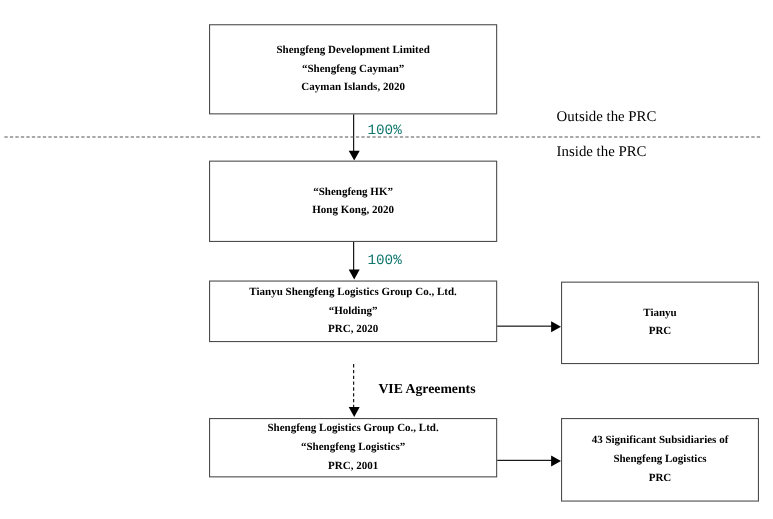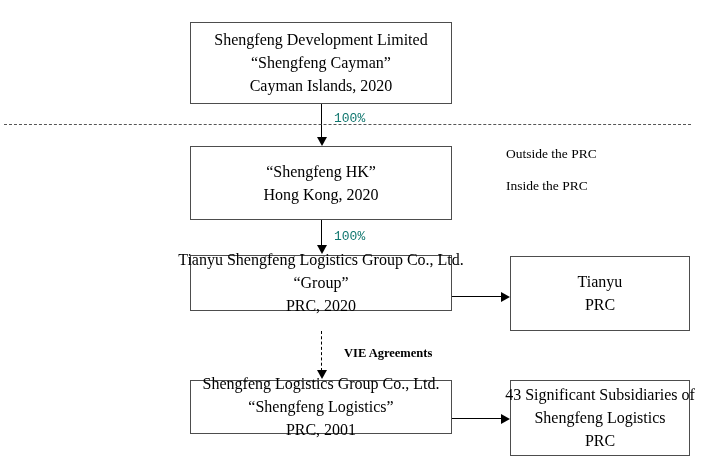--- a/index.html
+++ b/index.html
@@ -22,22 +22,22 @@
     position: absolute;
     box-sizing: border-box;
     border: 1px solid #4d4d4d;
     background: #ffffff;
     display: flex;
     flex-direction: column;
     align-items: center;
     justify-content: center;
   }
   .box .line {
-    font-weight: normal;
-    font-size: 16px;
+    font-weight: bold;
+    font-size: 10px;
     line-height: 1.0;
     text-align: center;
     white-space: nowrap;
     margin: 3.5px 0;
   }
 
   .box-cayman   { left: 190px; top: 22px;  width: 262px; height: 82px; }
   .box-hk       { left: 190px; top: 146px; width: 262px; height: 74px; }
   .box-tianyu   { left: 190px; top: 255px; width: 262px; height: 56px; }
   .box-logistics{ left: 190px; top: 380px; width: 262px; height: 54px; }
@@ -52,21 +52,20 @@
     width: 687px;
     height: 0;
     border-top: 1.5px dashed #555555;
   }
   .prc-label {
     position: absolute;
     font-size: 13.5px;
     line-height: 1;
     white-space: nowrap;
     color: #000000;
-    margin-top: 48px;
   }
   .prc-label-outside { left: 506px; top: 99px; }
   .prc-label-inside  { left: 506px; top: 131px; }
 
   
   .v-line {
     position: absolute;
     width: 0;
     border-left: 1.4px solid #000000;
   }
@@ -155,21 +154,21 @@
     <div class="line">“Shengfeng HK”</div>
     <div class="line">Hong Kong, 2020</div>
   </div>
 
   <div class="v-line conn-hk-tianyu"></div>
   <div class="arrow-down arrow-hk-tianyu"></div>
   <div class="edge-label label-pct-mid">100%</div>
 
   <div class="box box-tianyu">
     <div class="line">Tianyu Shengfeng Logistics Group Co., Ltd.</div>
-    <div class="line">“Group”</div>
+    <div class="line">“Holding”</div>
     <div class="line">PRC, 2020</div>
   </div>
 
   <div class="h-line conn-tianyu-subs"></div>
   <div class="arrow-right arrow-tianyu-subs"></div>
 
   <div class="box box-subs-tianyu">
     <div class="line">Tianyu</div>
     <div class="line">PRC</div>
   </div>

